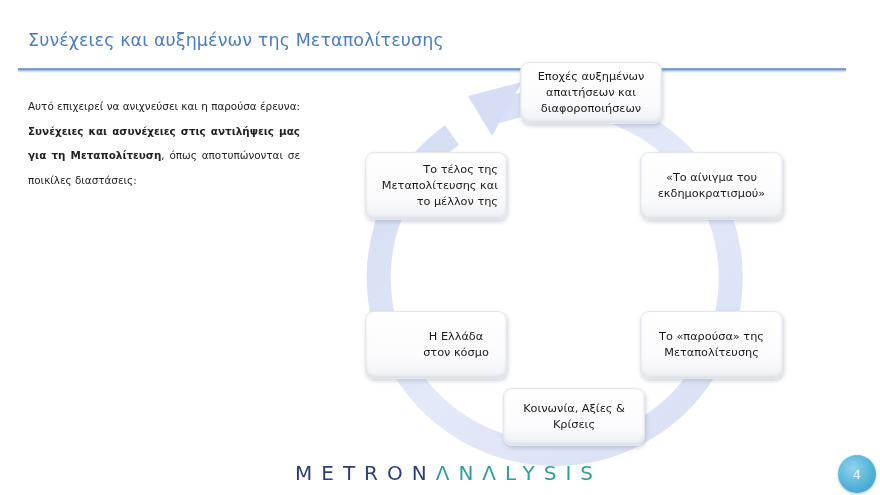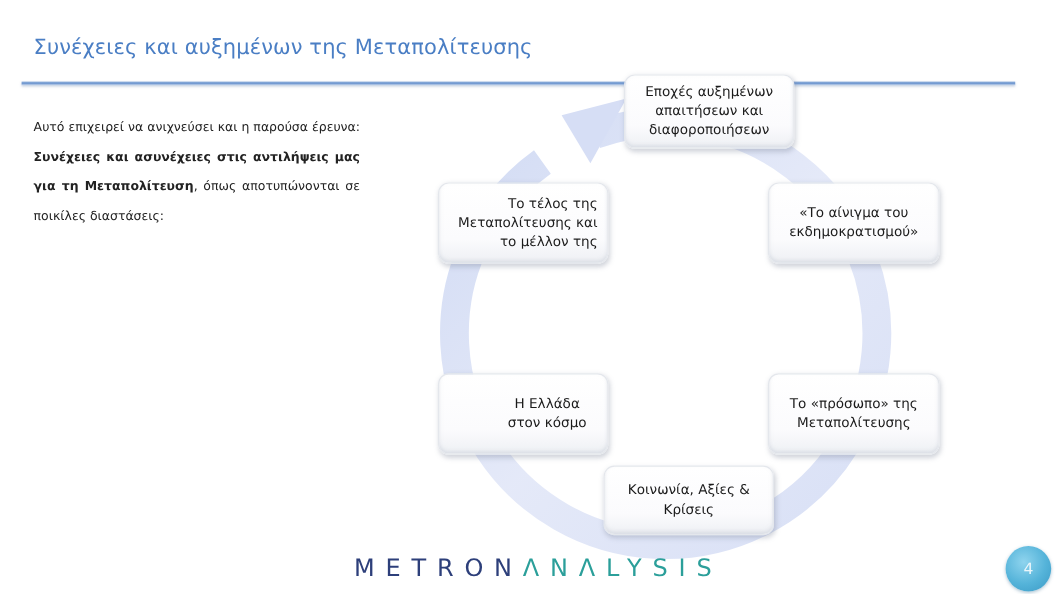--- a/index.html
+++ b/index.html
@@ -73,21 +73,21 @@
       </linearGradient>
     </defs>
 
     <path d="M 496 112 A 176 176 0 1 1 452 135" fill="none" stroke="url(#rg)" stroke-width="24" stroke-linecap="butt" opacity="0.95"></path>
 
     <polygon points="468,96 522,82 492,136" fill="#d6def5"></polygon>
   </svg>
 
   <div class="box" style="left:503px; top:62px; width:142px; height:62px;margin-left:17px;">Εποχές αυξημένων απαιτήσεων και διαφοροποιήσεων</div>
   <div class="box" style="left:640px; top:152px; width:143px; height:68px;">«Το αίνιγμα του εκδημοκρατισμού»</div>
-  <div class="box" style="left:640px; top:311px; width:143px; height:68px;">Το «πρόσωπο» της Μεταπολίτευσης</div>
+  <div class="box" style="left:640px; top:311px; width:143px; height:68px;">Το «παρούσα» της Μεταπολίτευσης</div>
   <div class="box" style="left:503px; top:388px; width:142px; height:58px;">Κοινωνία, Αξίες &amp; Κρίσεις</div>
   <div class="box" style="left:365px; top:311px; width:142px; height:68px;padding-left:48px;">Η Ελλάδα στον κόσμο</div>
   <div class="box" style="left:365px; top:152px; width:142px; height:68px;text-align:right;">Το τέλος της Μεταπολίτευσης και το μέλλον της</div>
 
   <div class="logo"><span class="a">METRON</span><span class="b">ΛNΛLYSIS</span></div>
 
   <div class="page-badge">4</div>
 </div>
 
 </body></html>

